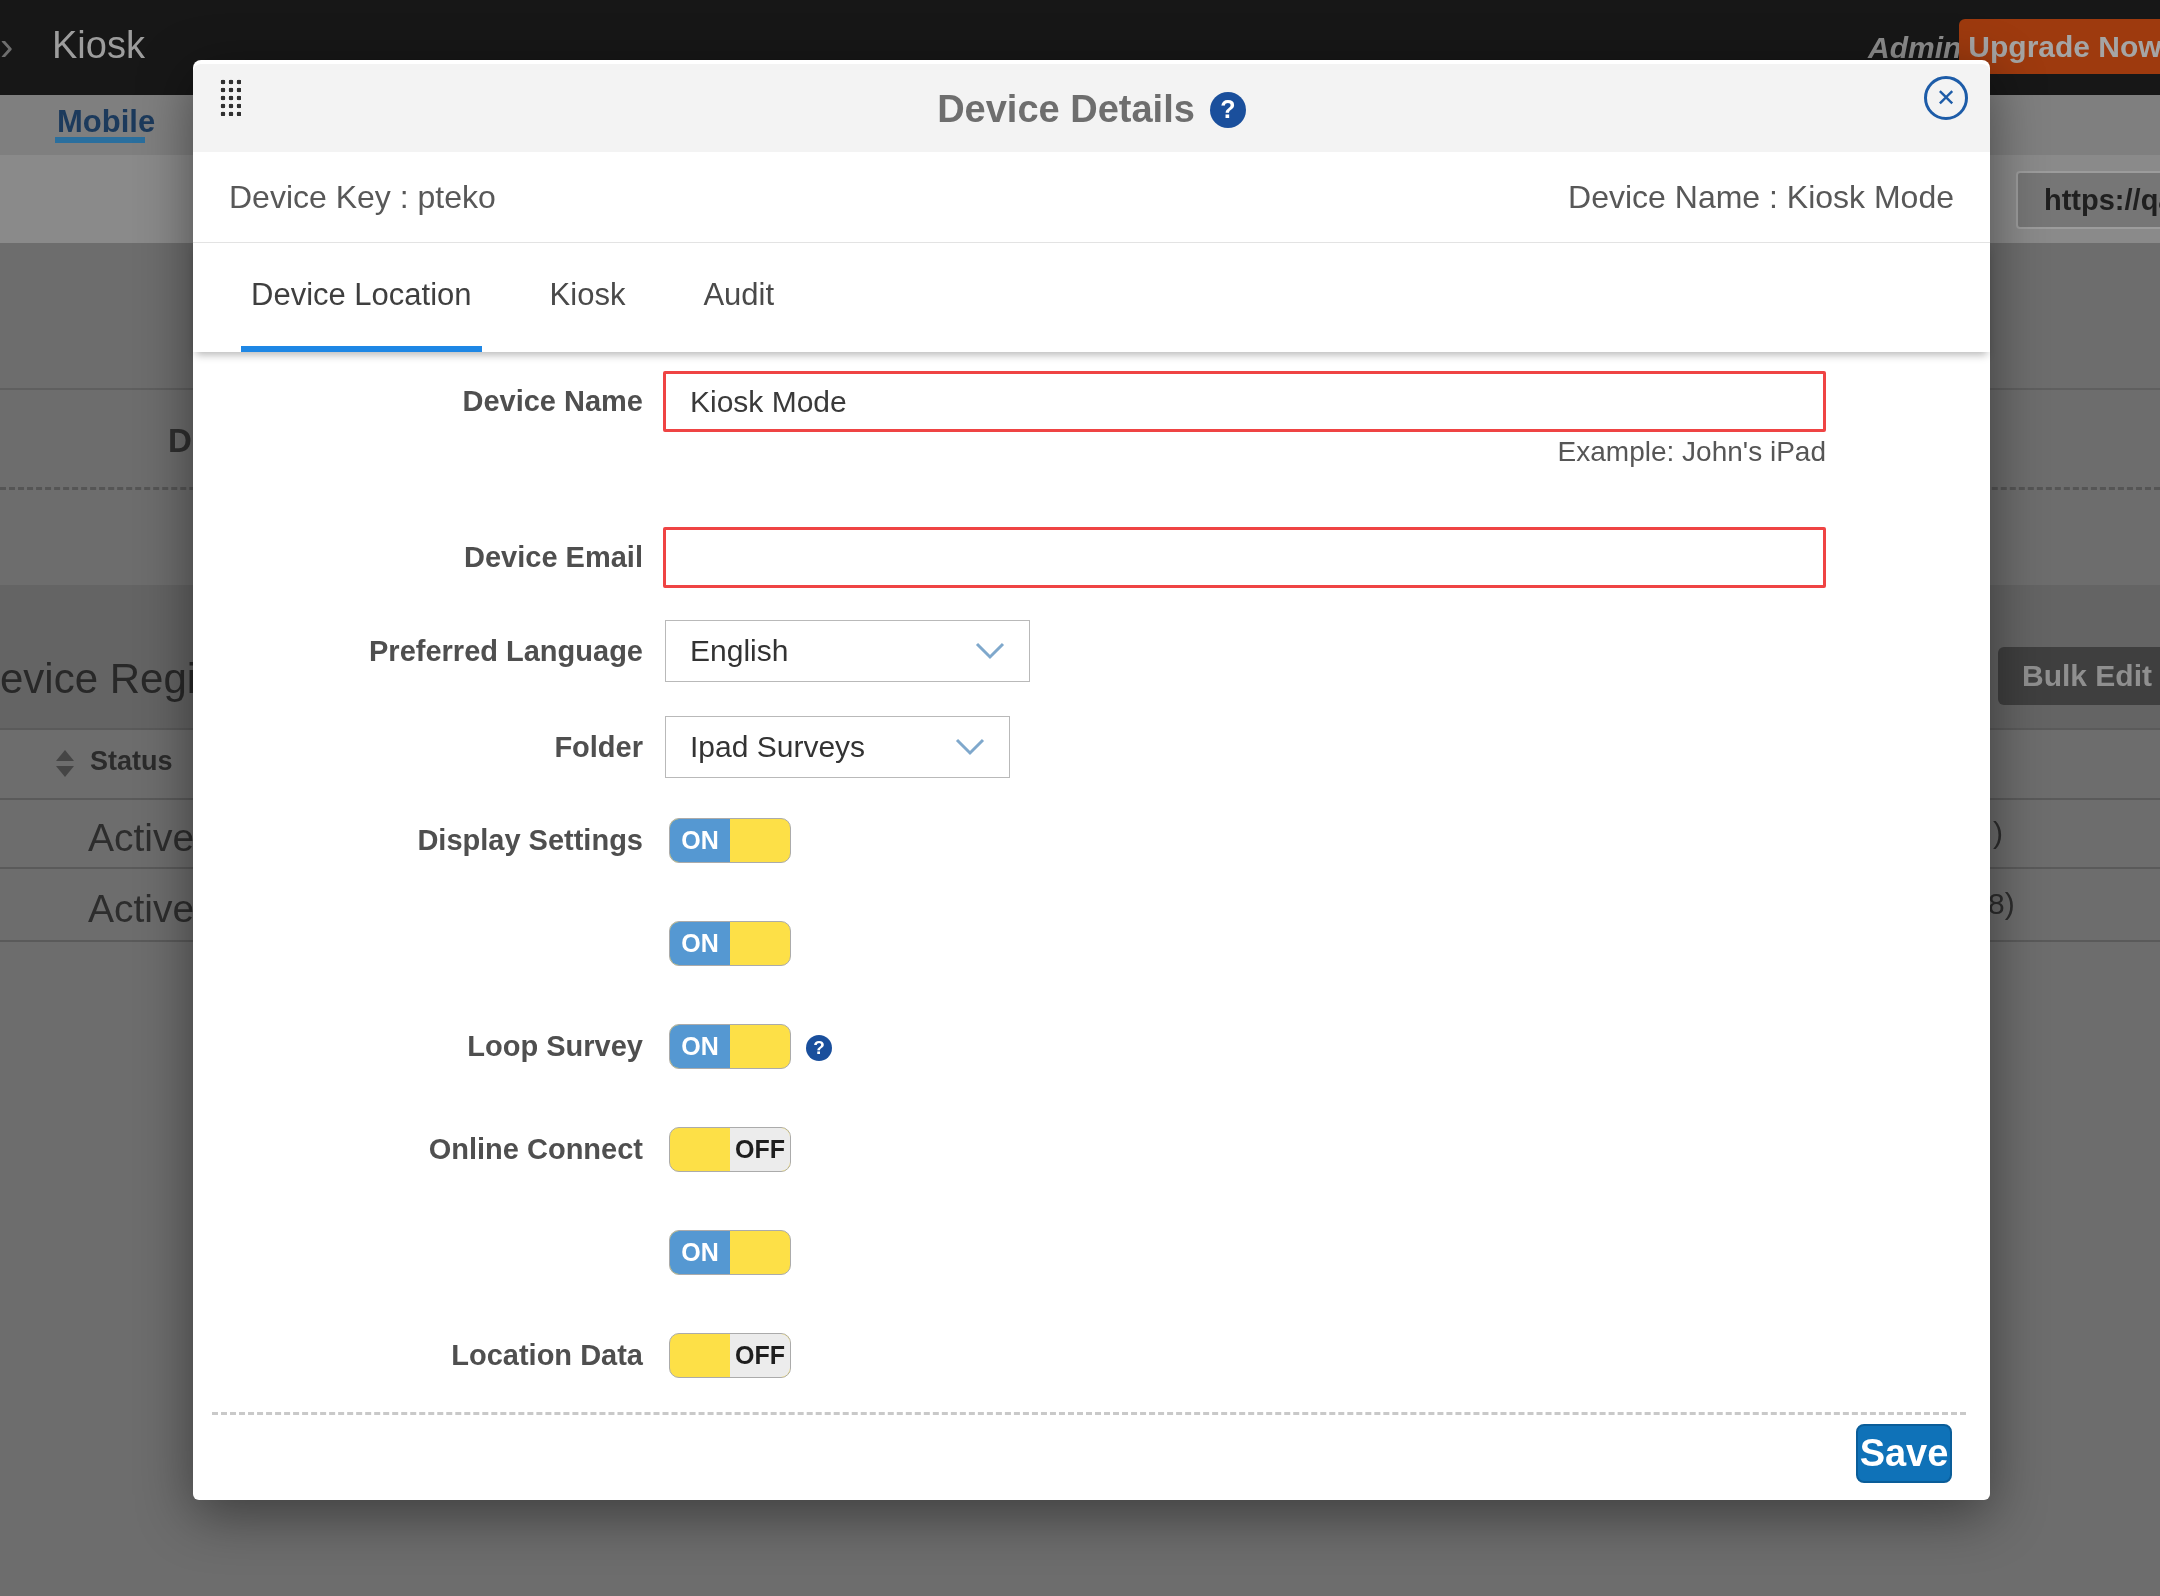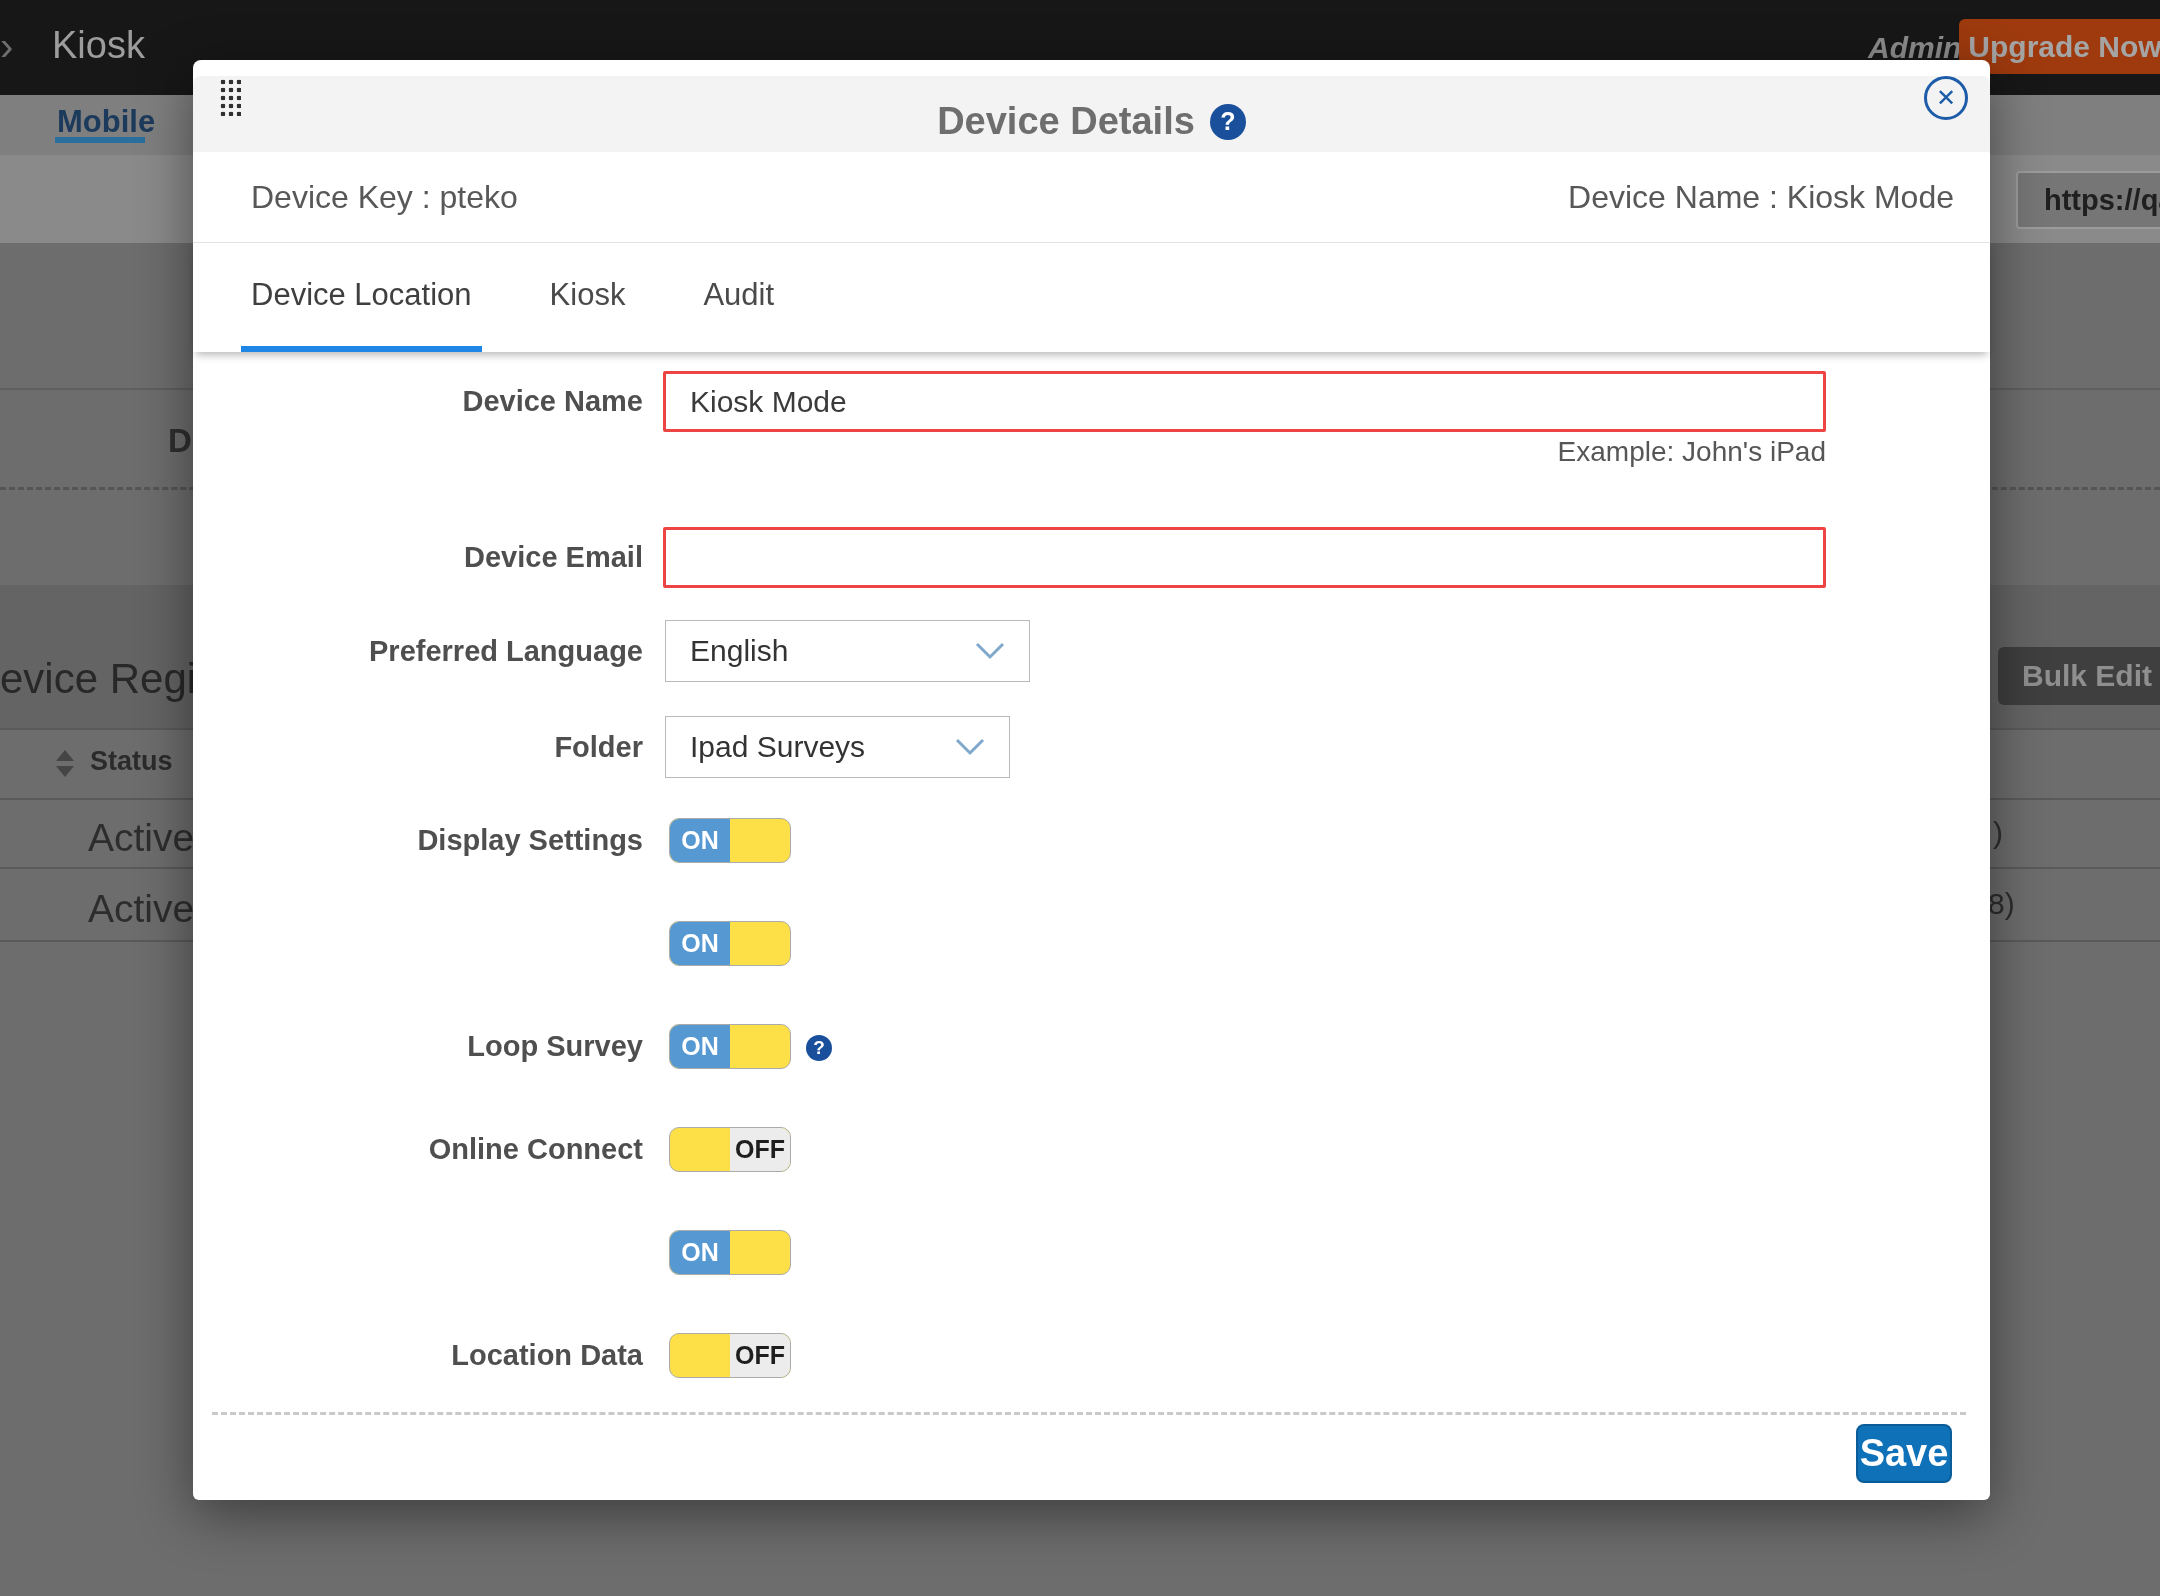--- a/index.html
+++ b/index.html
@@ -35,33 +35,33 @@
                    border-bottom:11px solid #454545; margin-bottom:5px; }
   .sort-icon .dn { width:0; height:0; border-left:9px solid transparent; border-right:9px solid transparent;
                    border-top:11px solid #454545; }
   .status-hdr { left:90px; top:746px; font-size:27px; font-weight:700; color:#2b2b2b; }
   .row-status { left:88px; font-size:39px; color:#2d2d2d; }
   .row-frag { font-size:30px; color:#2d2d2d; }
 
   
   .modal { left:193px; top:60px; width:1797px; height:1440px; background:#fff; border-radius:8px 8px 6px 6px;
            box-shadow:0 14px 55px rgba(0,0,0,0.45); }
-  .m-header { left:0; top:16px; width:1797px; height:92px; background:#f3f3f3; border-radius:8px 8px 0 0;
+  .m-header { left:0; top:4px; width:1797px; height:92px; background:#f3f3f3; border-radius:8px 8px 0 0;
               border-bottom:1px solid #ddd; display:flex; align-items:center; justify-content:center; gap:15px; }
   .m-title { font-size:38px; font-weight:600; color:#6e6e6e; }
   .help-badge { width:36px; height:36px; border-radius:50%; background:#1a4f9c; color:#fff; font-size:25px;
                 font-weight:700; display:flex; align-items:center; justify-content:center; }
   .drag-dots { left:26px; top:18px; width:22px; height:38px;
                background-image:radial-gradient(circle, #303030 2.1px, transparent 2.6px);
                background-size:8px 8px; }
   .close-btn { right:22px; top:16px; width:44px; height:44px; border:3px solid #1d5ca8; border-radius:50%;
                color:#1d5ca8; font-size:24px; font-weight:700; display:flex; align-items:center; justify-content:center;
                background:#f3f3f3; }
   .m-subheader { left:0; top:92px; width:1797px; height:91px; display:flex; align-items:center;
-                 justify-content:space-between; padding:0 36px 0 58px; border-bottom:1px solid #e3e3e3;
+                 justify-content:space-between; padding:0 36px 0 36px; border-bottom:1px solid #e3e3e3;
                  font-size:32px; font-weight:500; color:#585858; background:#fff; }
   .m-tabs { left:0; top:183px; width:1797px; height:109px; display:flex; align-items:stretch; padding-left:48px;
             background:#fff; box-shadow:0 6px 8px -3px rgba(0,0,0,0.28); }
   .m-tab { display:flex; align-items:center; padding:0 10px; margin-right:58px; font-size:31px; color:#4a4a4a;
            border-bottom:6px solid transparent; }
   .m-tab.active { color:#3f3f3f; border-bottom-color:#1e87e5; }
 
   .flabel { left:0; width:450px; text-align:right; font-size:29px; font-weight:700; color:#4f4f4f;
             display:flex; align-items:center; justify-content:flex-end; }
   .txt-input { left:470px; width:1163px; height:61px; border:3px solid #ef4444; border-radius:2px;

